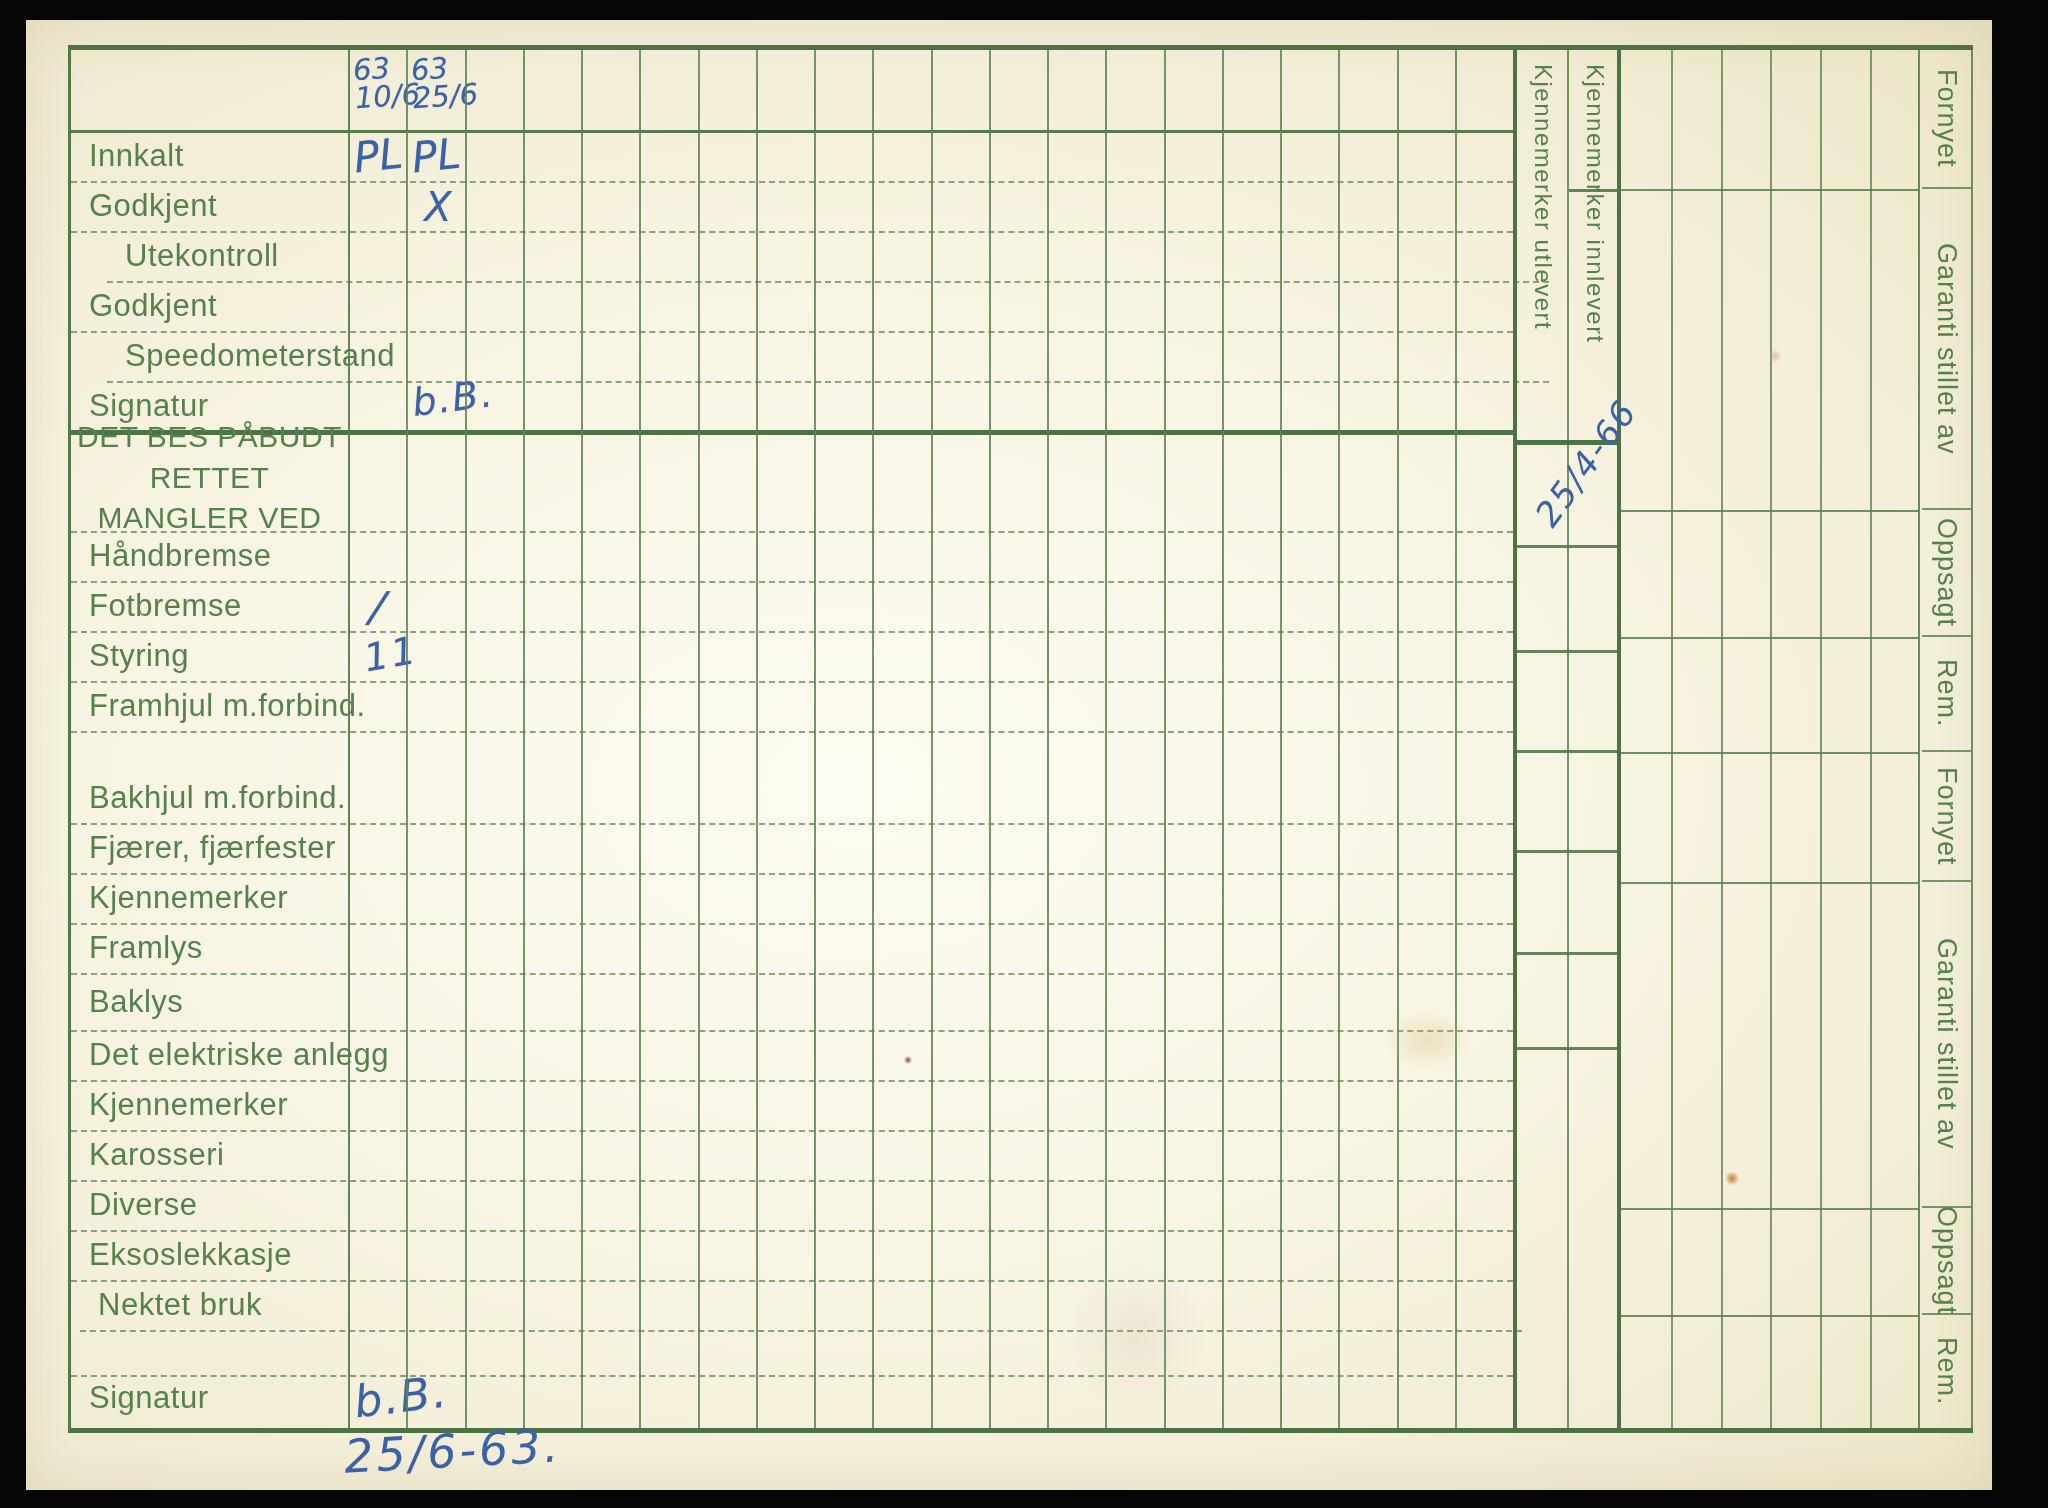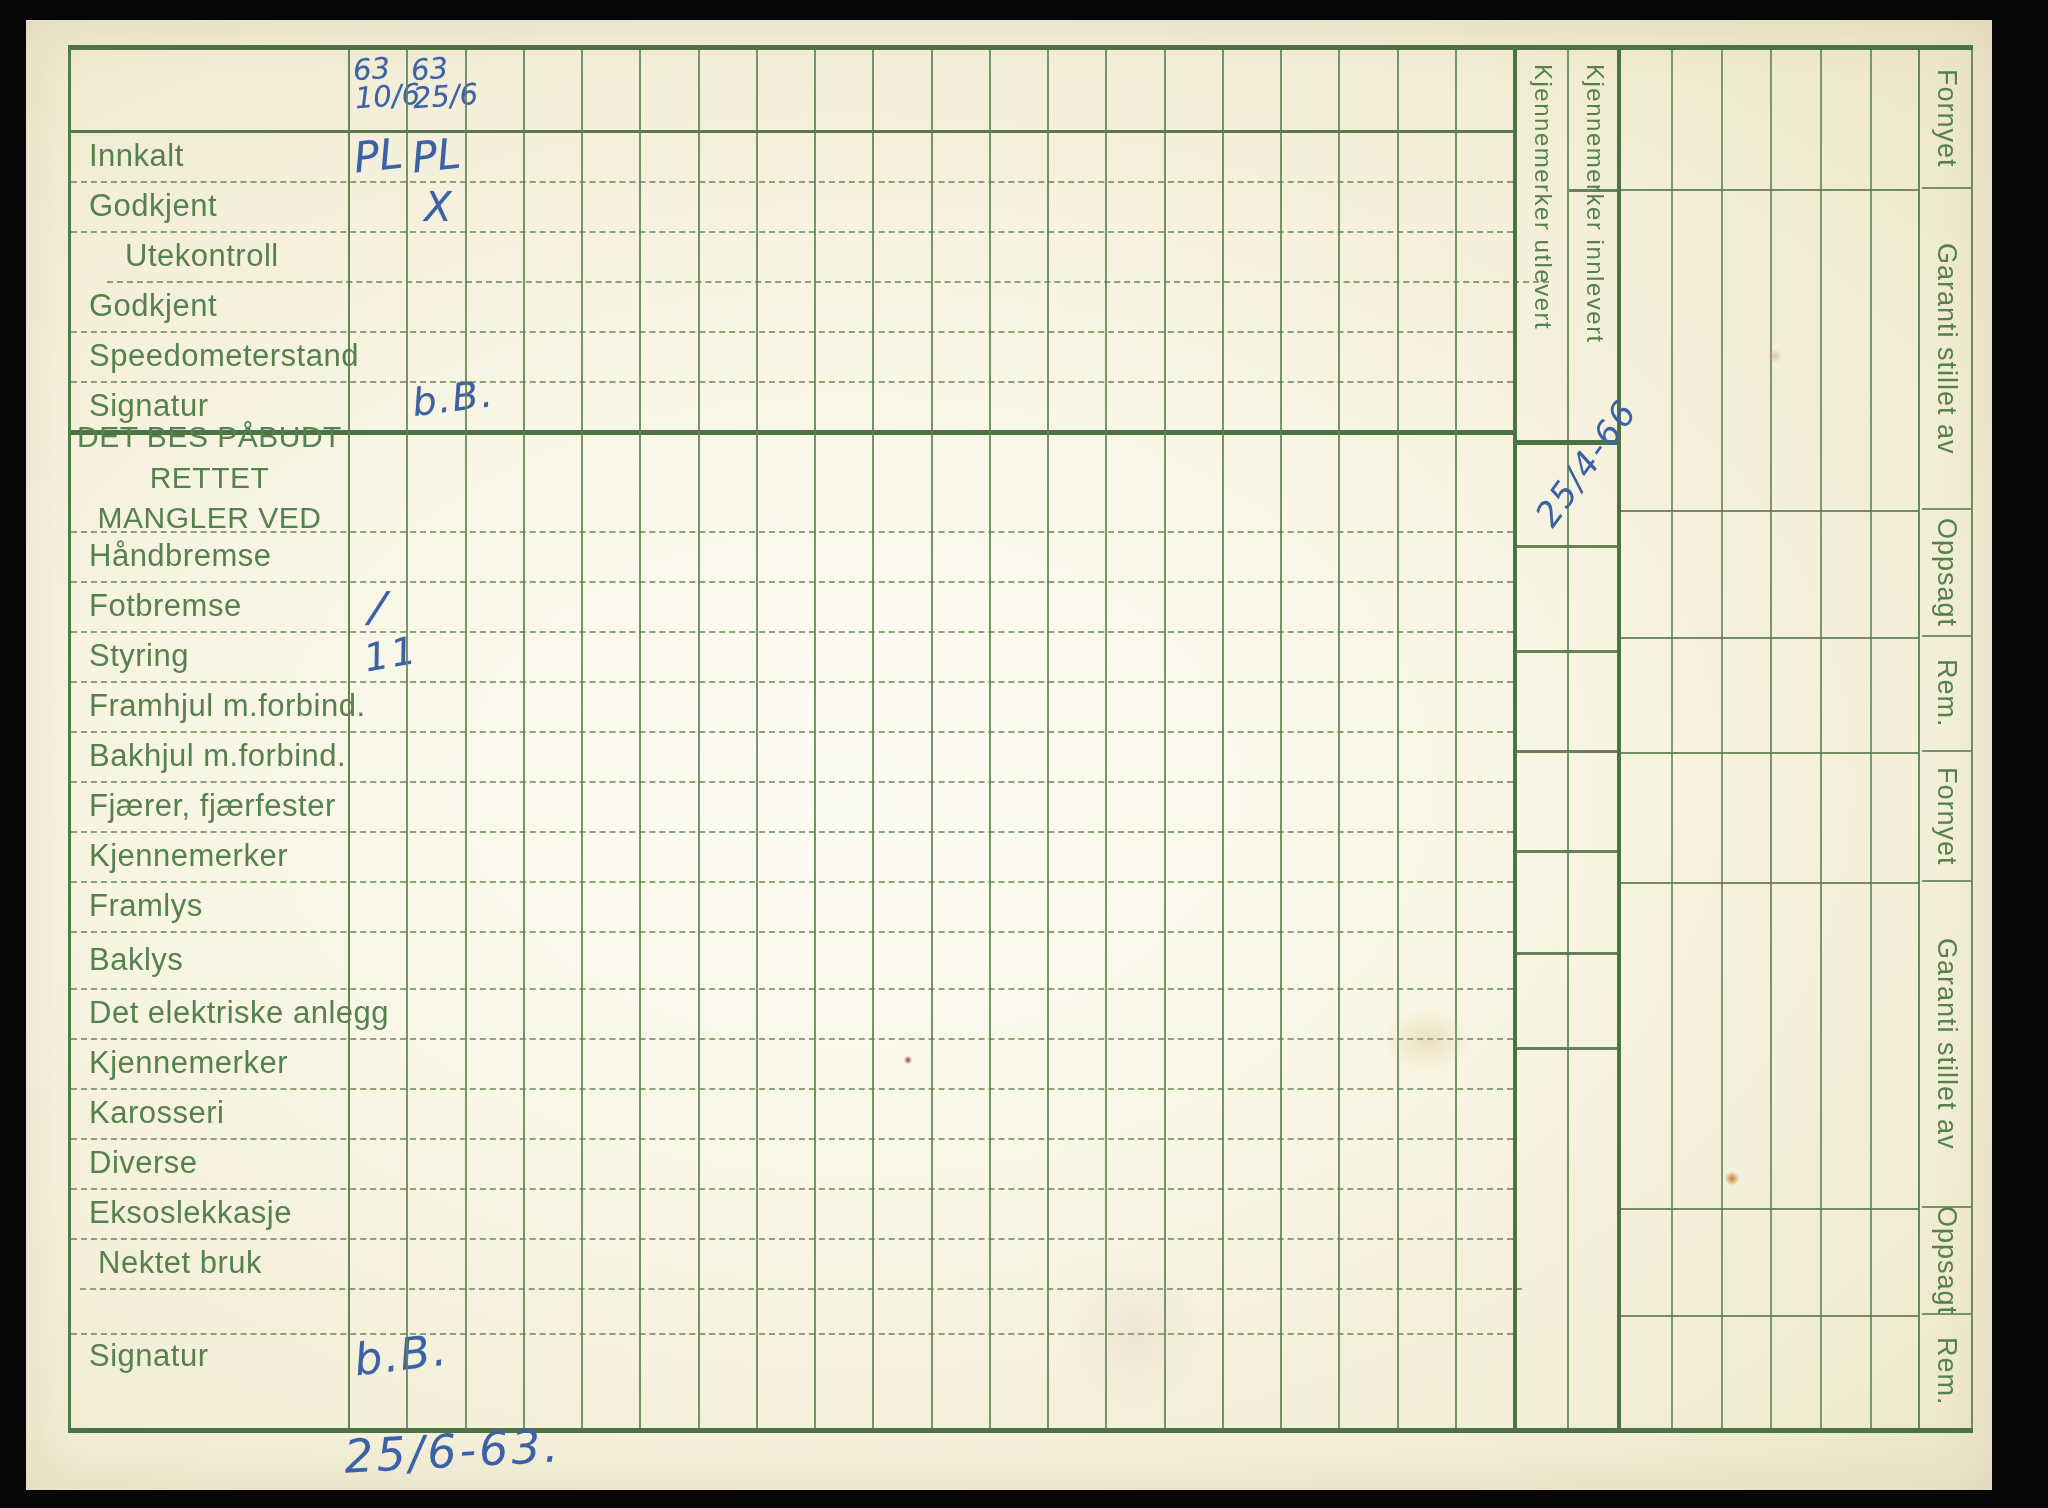--- a/index.html
+++ b/index.html
@@ -124,21 +124,21 @@
         <div class="row" style="height: 50px;">
           <span class="row-label">Godkjent</span>
           <span class="hand hand-x" style="left: 341.25px; white-space: pre-line;">X</span>
         </div>
         <div class="row" style="height: 50px; margin-left: 36px;">
           <span class="row-label">Utekontroll</span>
         </div>
         <div class="row" style="height: 50px;">
           <span class="row-label">Godkjent</span>
         </div>
-        <div class="row" style="height: 50px;">
+        <div class="row" style="height: 50px; margin-left: 36px;">
           <span class="row-label">Speedometerstand</span>
         </div>
         <div class="row v-thick" style="height: 52px;">
           <span class="row-label">Signatur</span>
           <span class="hand hand-script" style="left: 341.25px; white-space: pre-line;">b.B.</span>
         </div>
         <div class="row v-title" style="height: 98px; text-decoration: underline;">
           <span class="row-label">DET BES PÅBUDT RETTET
 MANGLER VED</span>
         </div>
@@ -149,21 +149,21 @@
           <span class="row-label">Fotbremse</span>
           <span class="hand hand-slash" style="left: 283px; white-space: pre-line;">/</span>
         </div>
         <div class="row" style="height: 50px; text-decoration: underline;">
           <span class="row-label">Styring</span>
           <span class="hand hand-ii" style="left: 283px; white-space: pre-line;">11</span>
         </div>
         <div class="row" style="height: 50px;">
           <span class="row-label">Framhjul m.forbind.</span>
         </div>
-        <div class="row" style="height: 50px;">
+        <div class="row" style="height: 50px; margin-top: 42px;">
           <span class="row-label">Bakhjul m.forbind.</span>
         </div>
         <div class="row" style="height: 50px;">
           <span class="row-label">Fjærer, fjærfester</span>
         </div>
         <div class="row" style="height: 50px;">
           <span class="row-label">Kjennemerker</span>
         </div>
         <div class="row" style="height: 50px;">
           <span class="row-label">Framlys</span>

